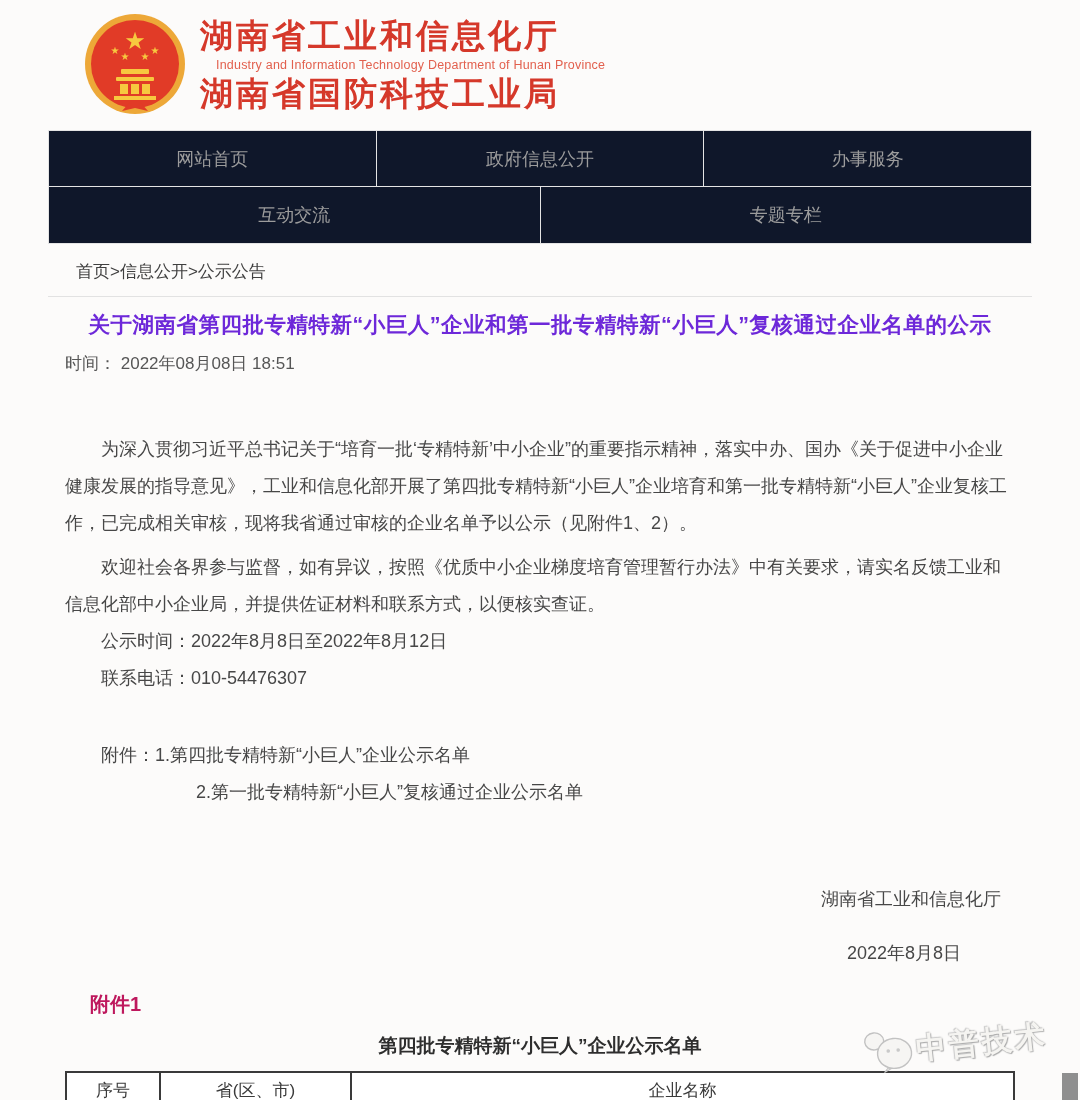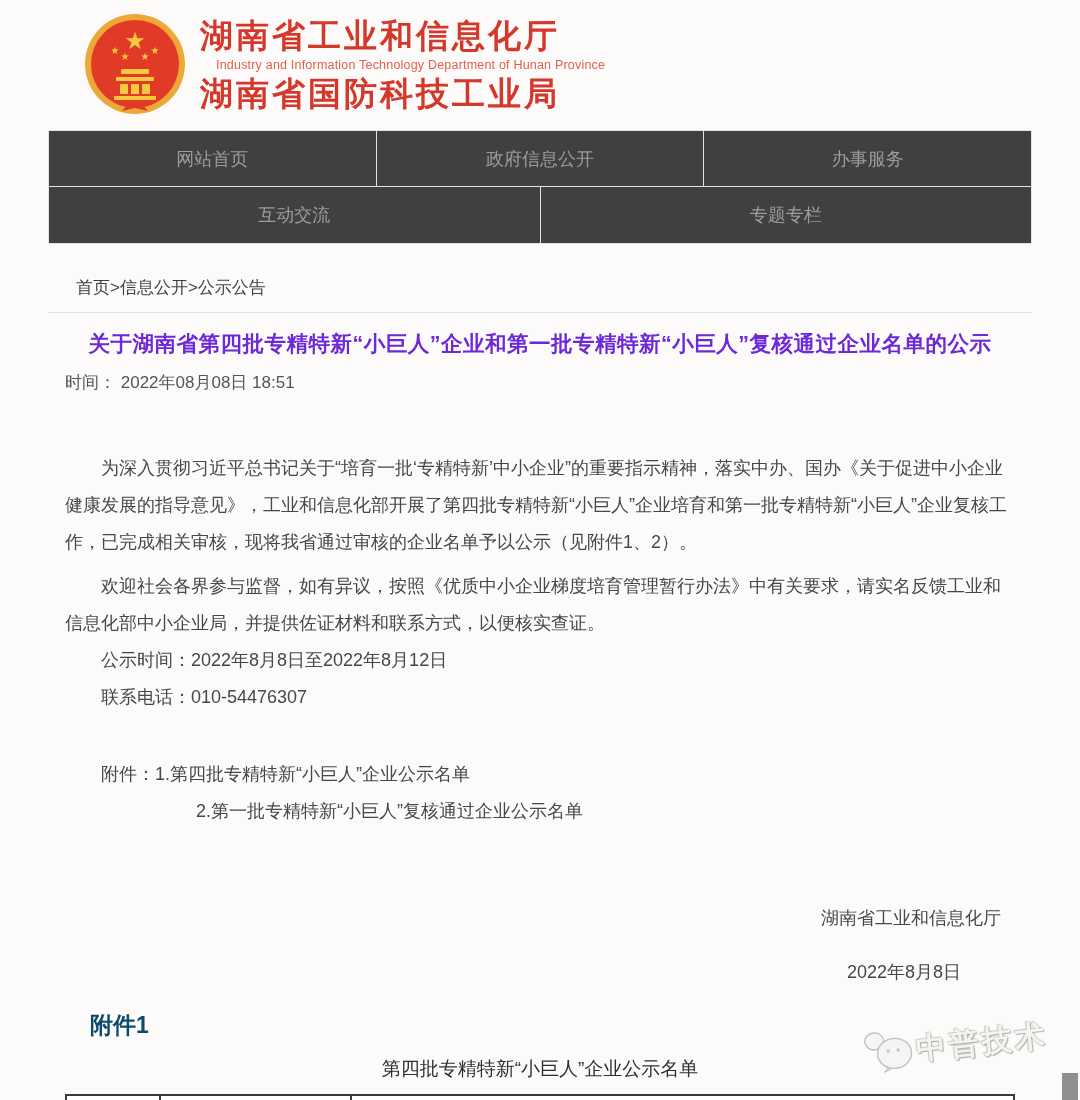--- a/index.html
+++ b/index.html
@@ -8,51 +8,51 @@
   .page { position:relative; width:1080px; height:1100px; overflow:hidden; background:#fcfbfa; }
 
   
   .site-header { display:flex; align-items:flex-start; padding:12px 0 0 84px; height:130px; }
   .emblem { flex:0 0 auto; }
   .org-text { margin-left:14px; padding-top:4px; }
   .org-cn { font-size:33px; font-weight:bold; color:#d5382a; letter-spacing:3px; line-height:1.22; }
   .org-en { font-size:12.5px; color:#e2604e; margin:2px 0 2px 16px; letter-spacing:0.2px; }
 
   
-  .navbar { margin:0 48px; border:1px solid #e4e4e4; background:#404040; }
+  .navbar { margin:0 48px; border:1px solid #e4e4e4; background:#0f172a; }
   .nav-row { display:flex; height:56px; }
   .nav-row.first { border-bottom:1px solid #e4e4e4; }
   .nav-cell { flex:1; display:flex; align-items:center; justify-content:center;
               font-size:18px; color:#9c9c9c; border-right:1px solid #e4e4e4; cursor:pointer; }
   .nav-cell:last-child { border-right:none; }
 
   
-  .breadcrumb-wrap { margin:16px 48px; padding:16px 0 13px 28px; border-bottom:1px solid #e2e2e2; }
+  .breadcrumb-wrap { margin:0 48px; padding:16px 0 13px 28px; border-bottom:1px solid #e2e2e2; }
   .breadcrumb { font-size:17px; color:#3f3f3f; cursor:pointer; }
 
   
   .article { margin:0 48px; padding:0 17px; background:transparent; }
   .article-title { margin-top:13px; text-align:center; font-size:21.5px; font-weight:bold;
                    color:#6d28d9; letter-spacing:0.5px; }
   .article-time { margin-top:13px; font-size:17px; color:#565656; }
 
   .body-text { margin-top:56px; font-size:18px; color:#474747; line-height:37px; }
   .para { text-indent:2em; }
   .para + .para { margin-top:7px; }
   .info-line { text-indent:2em; }
   .attachments { margin-top:40px; }
   .att-line1 { text-indent:2em; }
   .att-line2 { margin-left:131px; }
 
   .signature { margin-top:70px; text-align:right; font-size:18px; color:#474747; padding-right:14px; }
   .signature-date { margin-top:17px; padding-right:40px; }
 
   
-  .att1-label { margin-top:19px; margin-left:25px; font-size:23px; font-weight:bold; color:#0c4a6e; }
-  .table-title { margin-top:15px; text-align:center; font-size:19px; font-weight:normal; color:#2e2e2e; }
+  .att1-label { margin-top:19px; margin-left:25px; font-size:20px; font-weight:bold; color:#be185d; }
+  .table-title { margin-top:15px; text-align:center; font-size:19px; font-weight:bold; color:#2e2e2e; }
   table.list { width:100%; margin-top:12px; border-collapse:collapse; background:#fff; }
   table.list th, table.list td { border:2px solid #3a3a3a; font-weight:normal;
                                  font-size:17px; color:#3a3a3a; text-align:center; }
   table.list th { height:38px; border-bottom-width:3px; }
   .col-no { width:94px; }
   .col-prov { width:191px; }
   td.cell-name, th.head-name {}
 
   
   .watermark { position:absolute; left:862px; top:1020px; display:flex; align-items:center;

